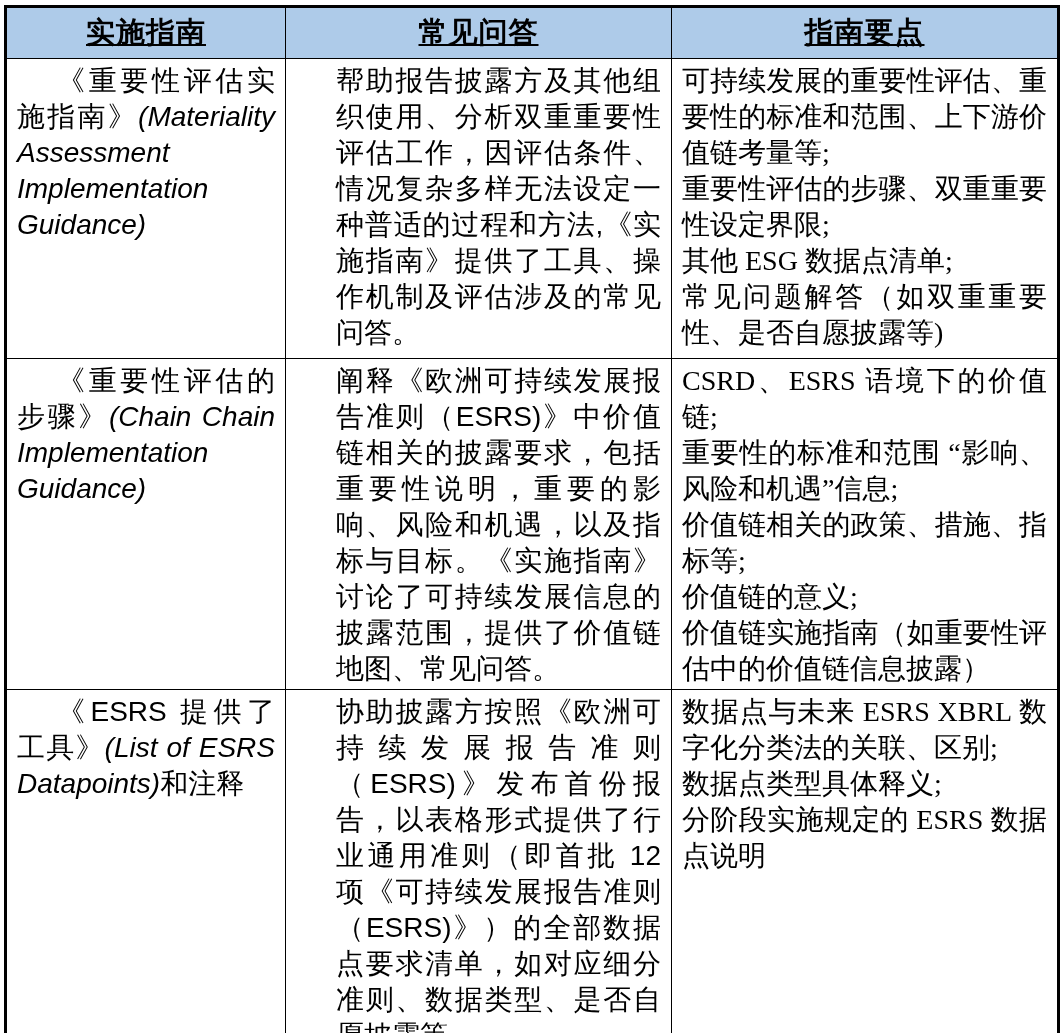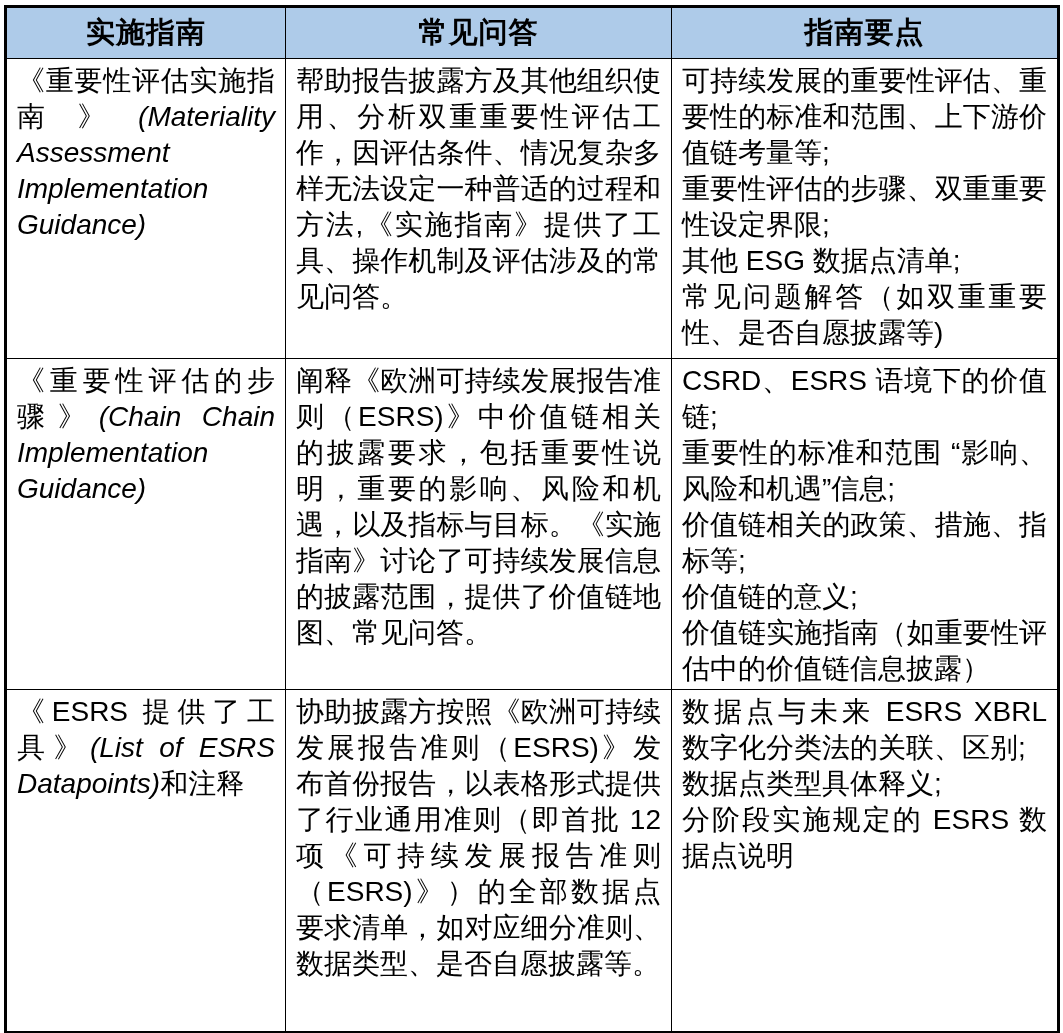--- a/index.html
+++ b/index.html
@@ -32,33 +32,34 @@
     overflow: hidden;
   }
   th.hdr {
     background: #aecbe9;
     font-size: 29px;
     font-weight: 700;
     text-align: center;
     vertical-align: middle;
     padding: 2px 4px;
     letter-spacing: 1px;
+    text-decoration: underline;
   }
   td.cell {
     vertical-align: top;
     padding: 4px 10px 2px 10px;
     font-size: 28px;
     line-height: 36px;
     text-align: justify;
     text-justify: inter-character;
     font-weight: 400;
   }
-  td.cell .para { text-align: justify; }
+  td.cell .para { text-align: justify; margin-left: 40px; }
   .en-italic { font-style: italic; }
-  .pline { text-align: justify; }
+  .pline { text-align: justify; font-family: Liberation Serif, serif; }
 </style>
 </head>
 <body>
 
 <div class="page">
   <table class="guide-table">
     <colgroup>
       <col style="width:280px">
       <col style="width:386px">
       <col style="width:387px">

